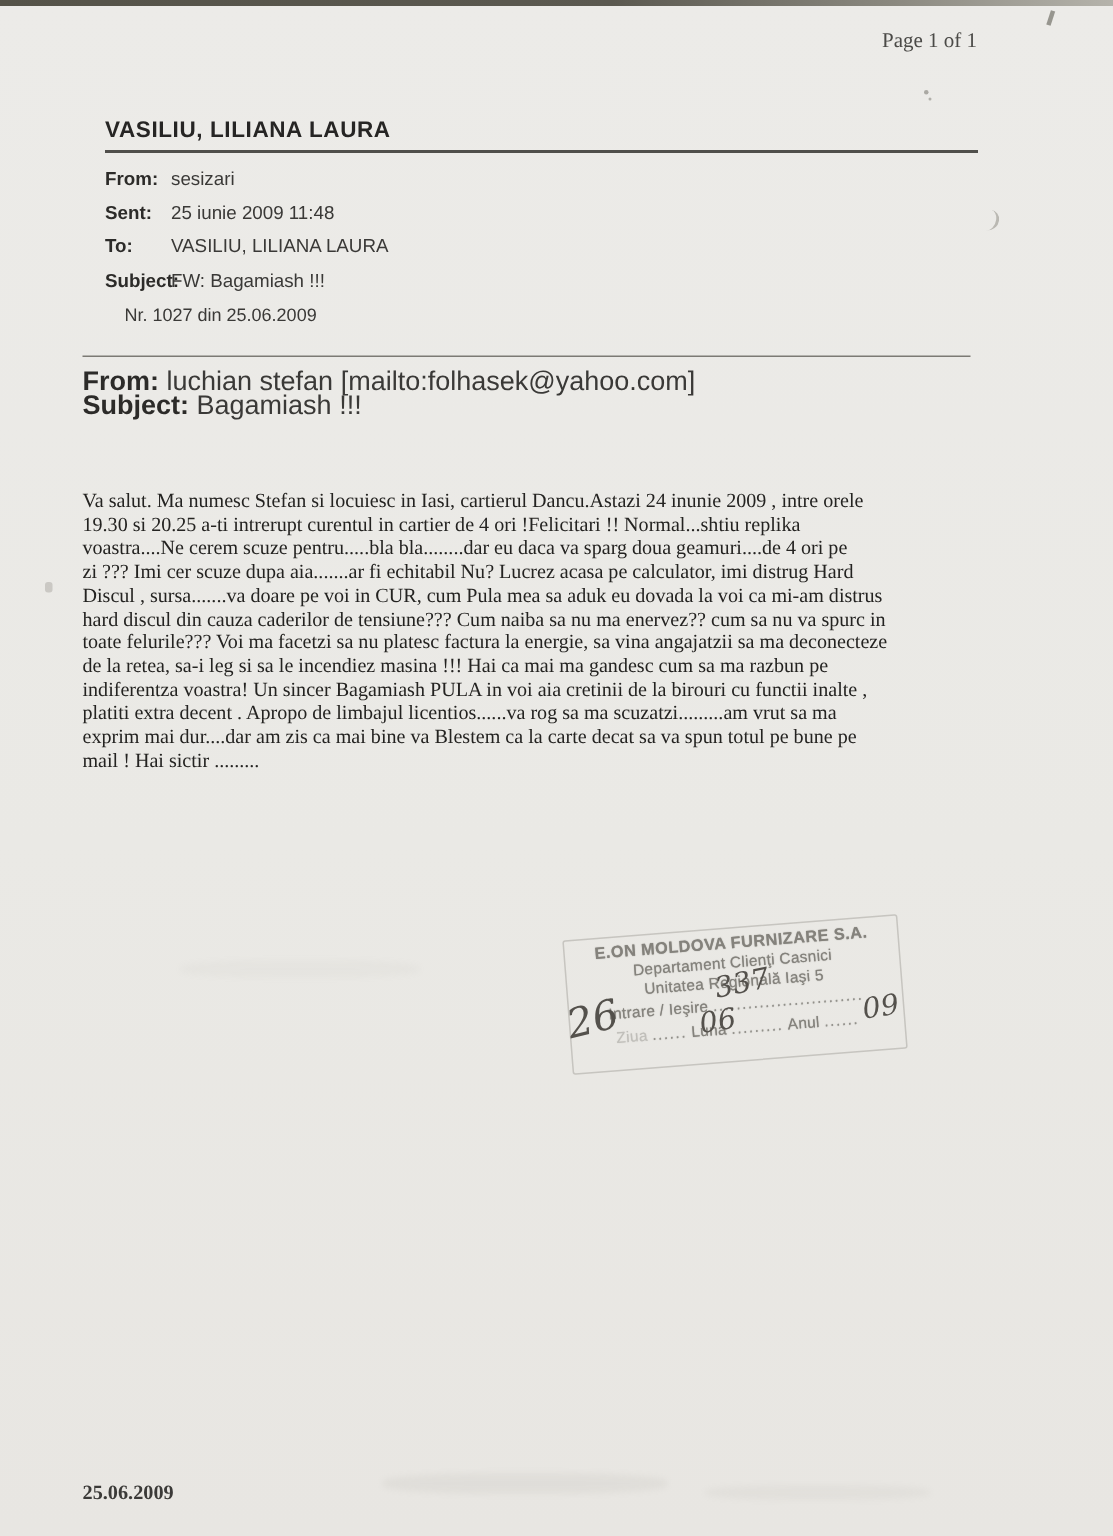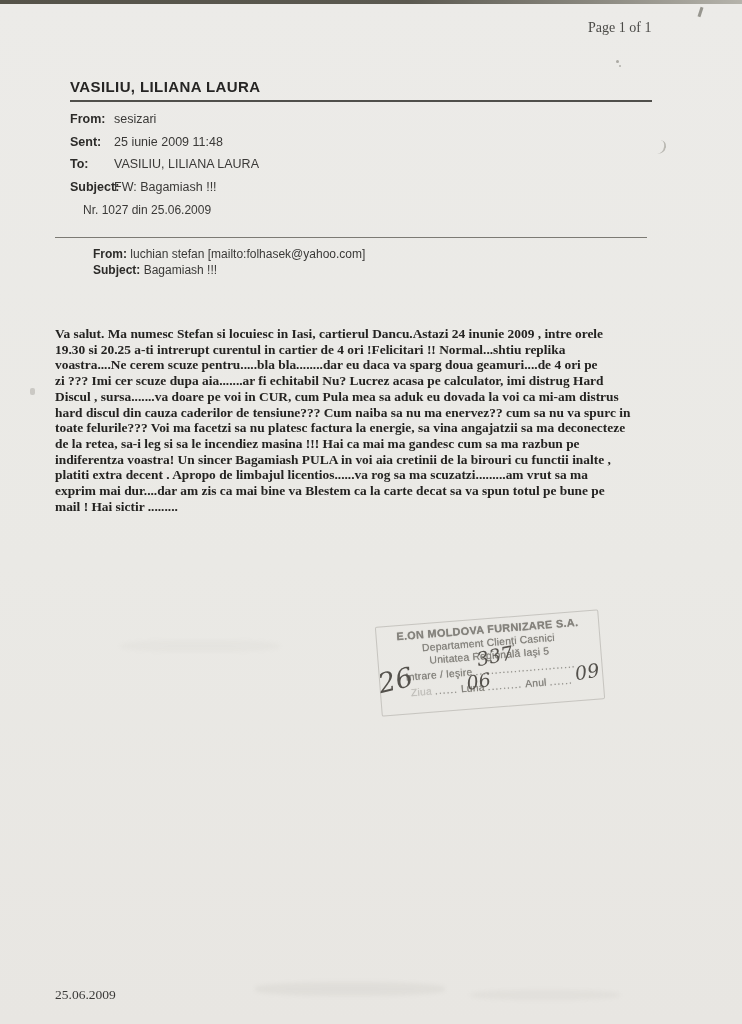--- a/index.html
+++ b/index.html
@@ -32,46 +32,46 @@
 
   .outer-fields{position:absolute;top:112px;left:70px;font-size:12.5px;color:#3a3937;}
   .outer-row{display:flex;margin-bottom:8.5px;line-height:14px;}
   .outer-row .lbl{font-weight:bold;width:44px;color:#2c2b29;}
   .outer-row .val{white-space:nowrap;}
 
   .nr-line{position:absolute;top:203px;left:55px;font-size:12px;color:#3a3937;margin-left:28px;}
 
   .rule2{position:absolute;top:237px;left:55px;width:592px;height:1px;background:#7c7a74;}
 
-  .inner-fields{position:absolute;top:246px;left:55px;font-size:12px;line-height:16.2px;color:#3a3937;margin-left:38px;}
+  .inner-fields{position:absolute;top:246px;left:55px;font-size:18px;line-height:16.2px;color:#3a3937;}
   .inner-row .lbl{font-weight:bold;color:#2c2b29;}
 
   .body-text{position:absolute;top:326px;left:55px;width:616px;
     font-family:"Liberation Serif",serif;font-size:13.4px;line-height:15.7px;
-    color:#242321;white-space:pre-line;font-weight:bold;}
+    color:#242321;white-space:pre-line;}
 
   .stamp{position:absolute;top:618px;left:378px;width:218px;padding:4px 2px 14px 2px;
     transform:rotate(-4.5deg);color:#84827c;text-align:center;
     border:1px solid rgba(95,92,85,.25);border-radius:2px;
     text-shadow:0 0 .7px rgba(132,130,124,.9);}
   .stamp-line{font-size:10.3px;line-height:13px;letter-spacing:.2px;}
   .stamp-company{font-size:10.9px;font-weight:bold;letter-spacing:.3px;}
   .stamp-reg{position:relative;margin-top:2px;}
   .stamp-daterow{position:relative;margin-top:3px;display:flex;justify-content:center;gap:3px;}
   .stamp-ziua{opacity:.4;}
   .dots{letter-spacing:1px;opacity:.85;}
   .hw{position:absolute;font-family:"DejaVu Serif",serif;font-style:italic;
     color:#54514c;text-shadow:none;}
   .hw-337{top:-14px;left:96px;font-size:19px;transform:rotate(-7deg);}
   .hw-day{top:-14px;left:-4px;font-size:27px;transform:rotate(-9deg);}
   .hw-month{top:-6px;left:84px;font-size:19px;transform:rotate(-5deg);}
   .hw-year{top:-7px;right:0px;font-size:19px;transform:rotate(-4deg);}
 
   .footer-date{position:absolute;top:987px;left:55px;
-    font-family:"Liberation Serif",serif;font-size:13.5px;color:#3b3a38;}
+    font-family:"Liberation Serif",serif;font-size:13.5px;color:#3b3a38;font-weight:bold;}
 </style>
 </head>
 <body>
 
 <div class="page">
 
   <div class="top-edge"></div>
   <div class="artifact a1"></div>
   <div class="artifact a2"></div>
   <div class="artifact a3"></div>

